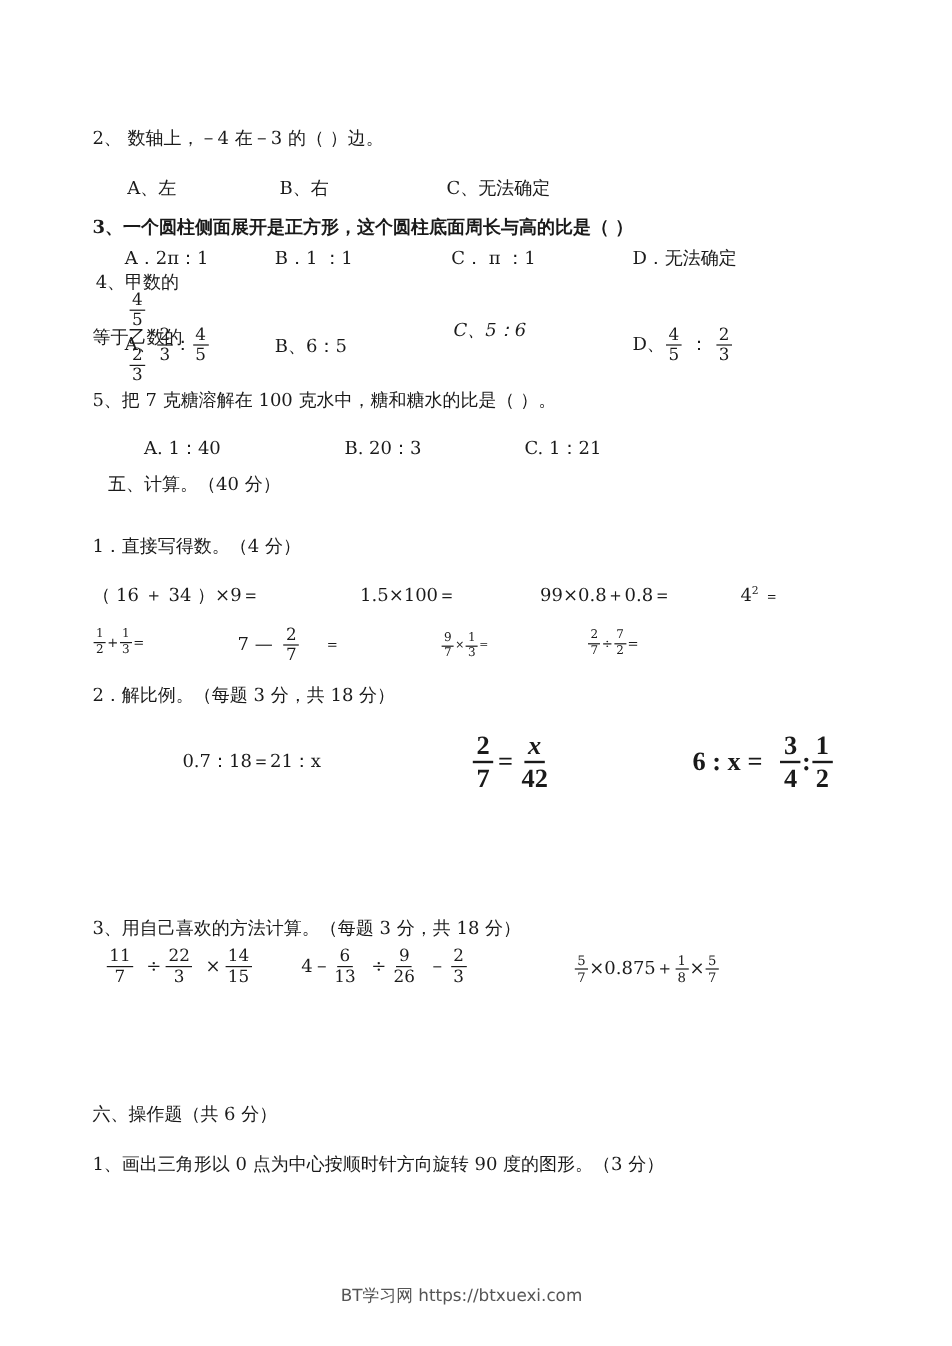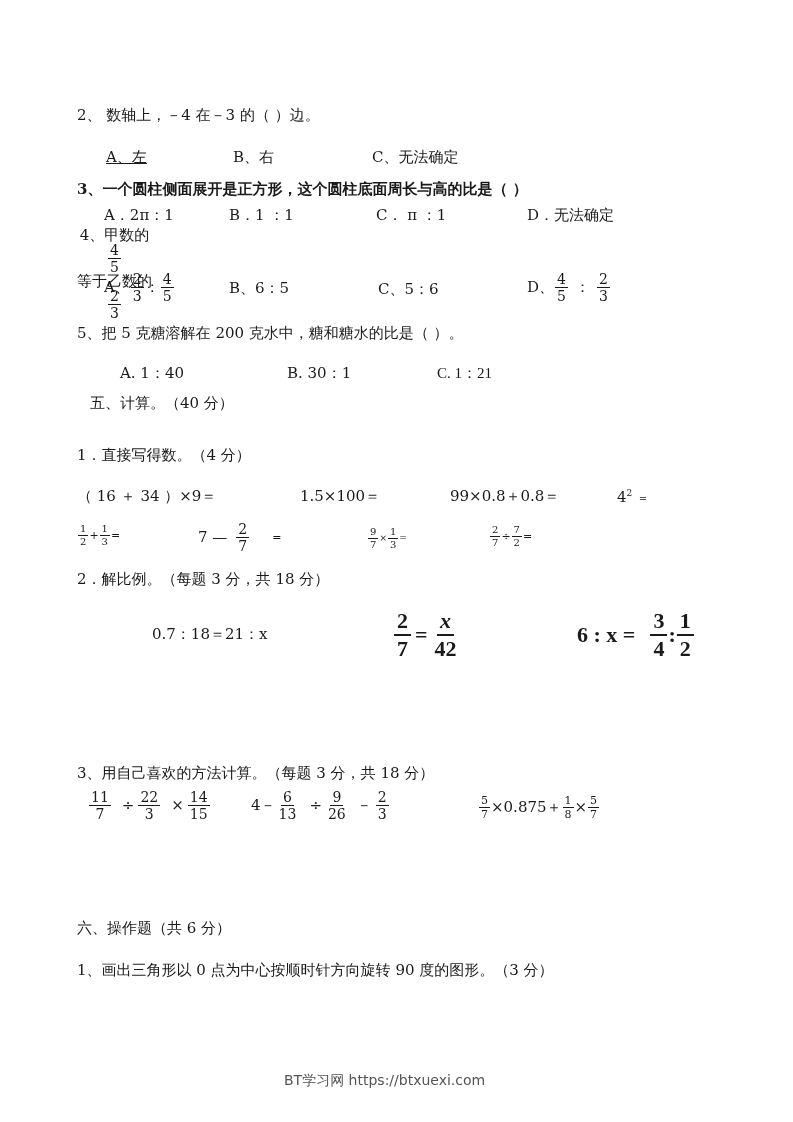--- a/index.html
+++ b/index.html
@@ -21,21 +21,21 @@
   .boldeq { font-family: "Liberation Serif", serif; font-weight: bold; font-size: 22px; }
   .ital { font-style: italic; }
   .footer { font-family: "DejaVu Sans", "Liberation Sans", sans-serif; color: #555; font-size: 14px; }
   .sup { font-size: 9px; vertical-align: super; }
   .op { margin: 0 3px; }
 </style>
 </head>
 <body>
 
 <div class="abs" style="left:77px;top:108px;">2、  数轴上，－4 在－3 的（      ）边。</div>
-<div class="abs" style="left:106px;top:150px;text-decoration:underline;">A、左</div>
+<div class="abs" style="left:106px;top:150px;">A、左</div>
 <div class="abs" style="left:233px;top:150px;">B、右</div>
 <div class="abs" style="left:372px;top:150px;">C、无法确定</div>
 
 <div class="abs" style="left:77px;top:182px;font-weight:bold;">3、一个圆柱侧面展开是正方形，这个圆柱底面周长与高的比是（        ）</div>
 <div class="abs" style="left:104px;top:208px;">A．2π：1</div>
 <div class="abs" style="left:229px;top:208px;">B．1 ：1</div>
 <div class="abs" style="left:376px;top:208px;">C． π ：1</div>
 <div class="abs" style="left:527px;top:208px;">D．无法确定</div>
 
 <div class="abs" style="left:77px;top:228px;display:flex;align-items:center;flex-direction:column;">
@@ -56,38 +56,38 @@
     <span class="num">2</span>
     <span class="den">3</span>
   </span>
   <span>：</span>
   <span class="frac mid">
     <span class="num">4</span>
     <span class="den">5</span>
   </span>
 </div>
 <div class="abs" style="left:229px;top:281px;">B、6：5</div>
-<div class="abs" style="left:378px;top:282px;">C、5：6</div>
+<div class="abs" style="left:378px;top:268px;font-style:italic;">C、5：6</div>
 <div class="abs" style="left:527px;top:272px;display:flex;align-items:center;">
   <span>D、</span>
   <span class="frac mid">
     <span class="num">4</span>
     <span class="den">5</span>
   </span>
   <span style="margin:0 6px;">：</span>
   <span class="frac mid">
     <span class="num">2</span>
     <span class="den">3</span>
   </span>
 </div>
 
-<div class="abs" style="left:77px;top:326px;">5、把 5 克糖溶解在 200 克水中，糖和糖水的比是（          ）。</div>
+<div class="abs" style="left:77px;top:326px;">5、把 7 克糖溶解在 100 克水中，糖和糖水的比是（          ）。</div>
 <div class="abs" style="left:120px;top:366px;">A. 1：40</div>
-<div class="abs" style="left:287px;top:366px;">B. 30：1</div>
-<div class="abs" style="left:437px;top:366px;font-family:Liberation Serif, serif;">C. 1：21</div>
+<div class="abs" style="left:287px;top:366px;">B. 20：3</div>
+<div class="abs" style="left:437px;top:366px;">C. 1：21</div>
 
 <div class="abs" style="left:90px;top:396px;">五、计算。（40 分）</div>
 <div class="abs" style="left:77px;top:448px;">1．直接写得数。（4 分）</div>
 
 <div class="abs" style="left:77px;top:489px;">（ 16 ＋ 34 ）×9＝</div>
 <div class="abs" style="left:300px;top:489px;">1.5×100＝</div>
 <div class="abs" style="left:450px;top:489px;">99×0.8＋0.8＝</div>
 <div class="abs" style="left:617px;top:489px;">
   <span>4</span><span class="sup">2</span>
   <span style="font-size:12px;">＝</span>

